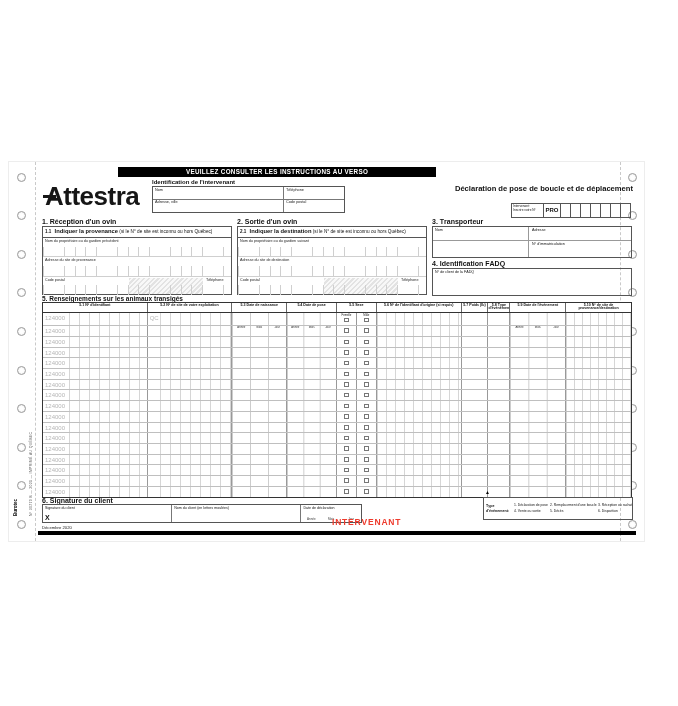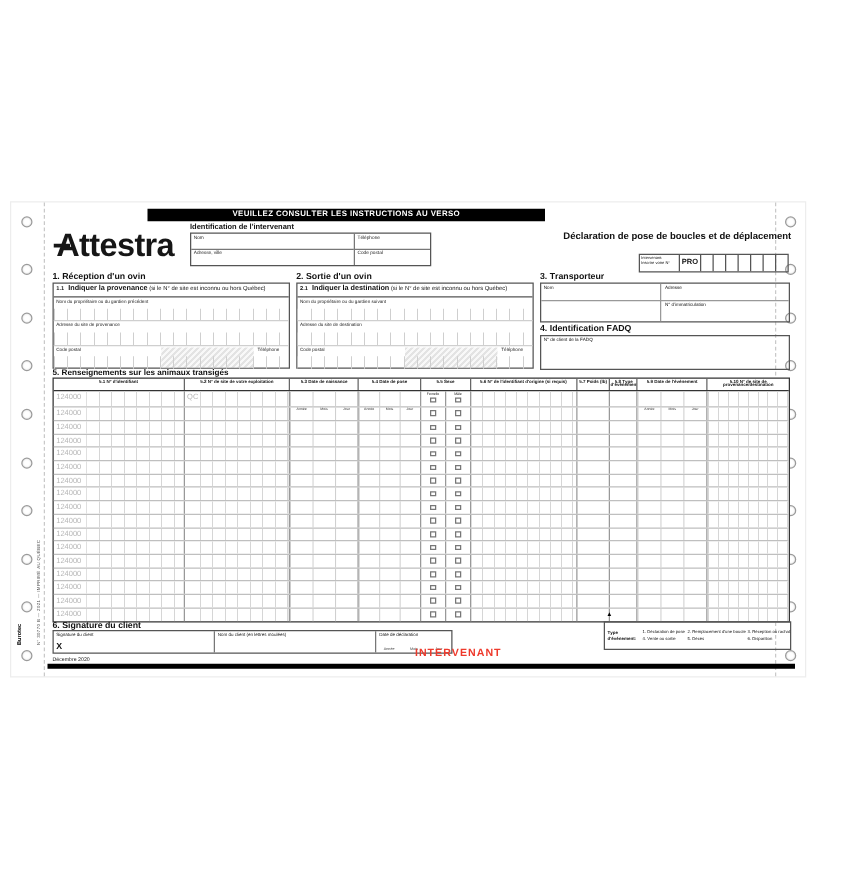--- a/index.html
+++ b/index.html
@@ -139,21 +139,21 @@
 
   <div id="ident-title">Identification de l'intervenant</div>
   <div id="ident-box">
     <div class="icell c-l">Nom</div>
     <div class="icell c-r">Téléphone</div>
     <div class="icell c-l nb">Adresse, ville</div>
     <div class="icell c-r nb">Code postal</div>
   </div>
 
   <div id="doc-title">
-    <div>Déclaration de pose de boucles et de déplacement</div>
+    <div>Déclaration de pose de boucle et de déplacement</div>
   </div>
 
   <div id="pro-grid">
     <div class="plabel">
       <div>Intervenant:</div>
       <div>Inscrire votre N°</div>
     </div>
     <div class="ppro">PRO</div>
   <div class="pro-cell"></div>
       <div class="pro-cell"></div>

